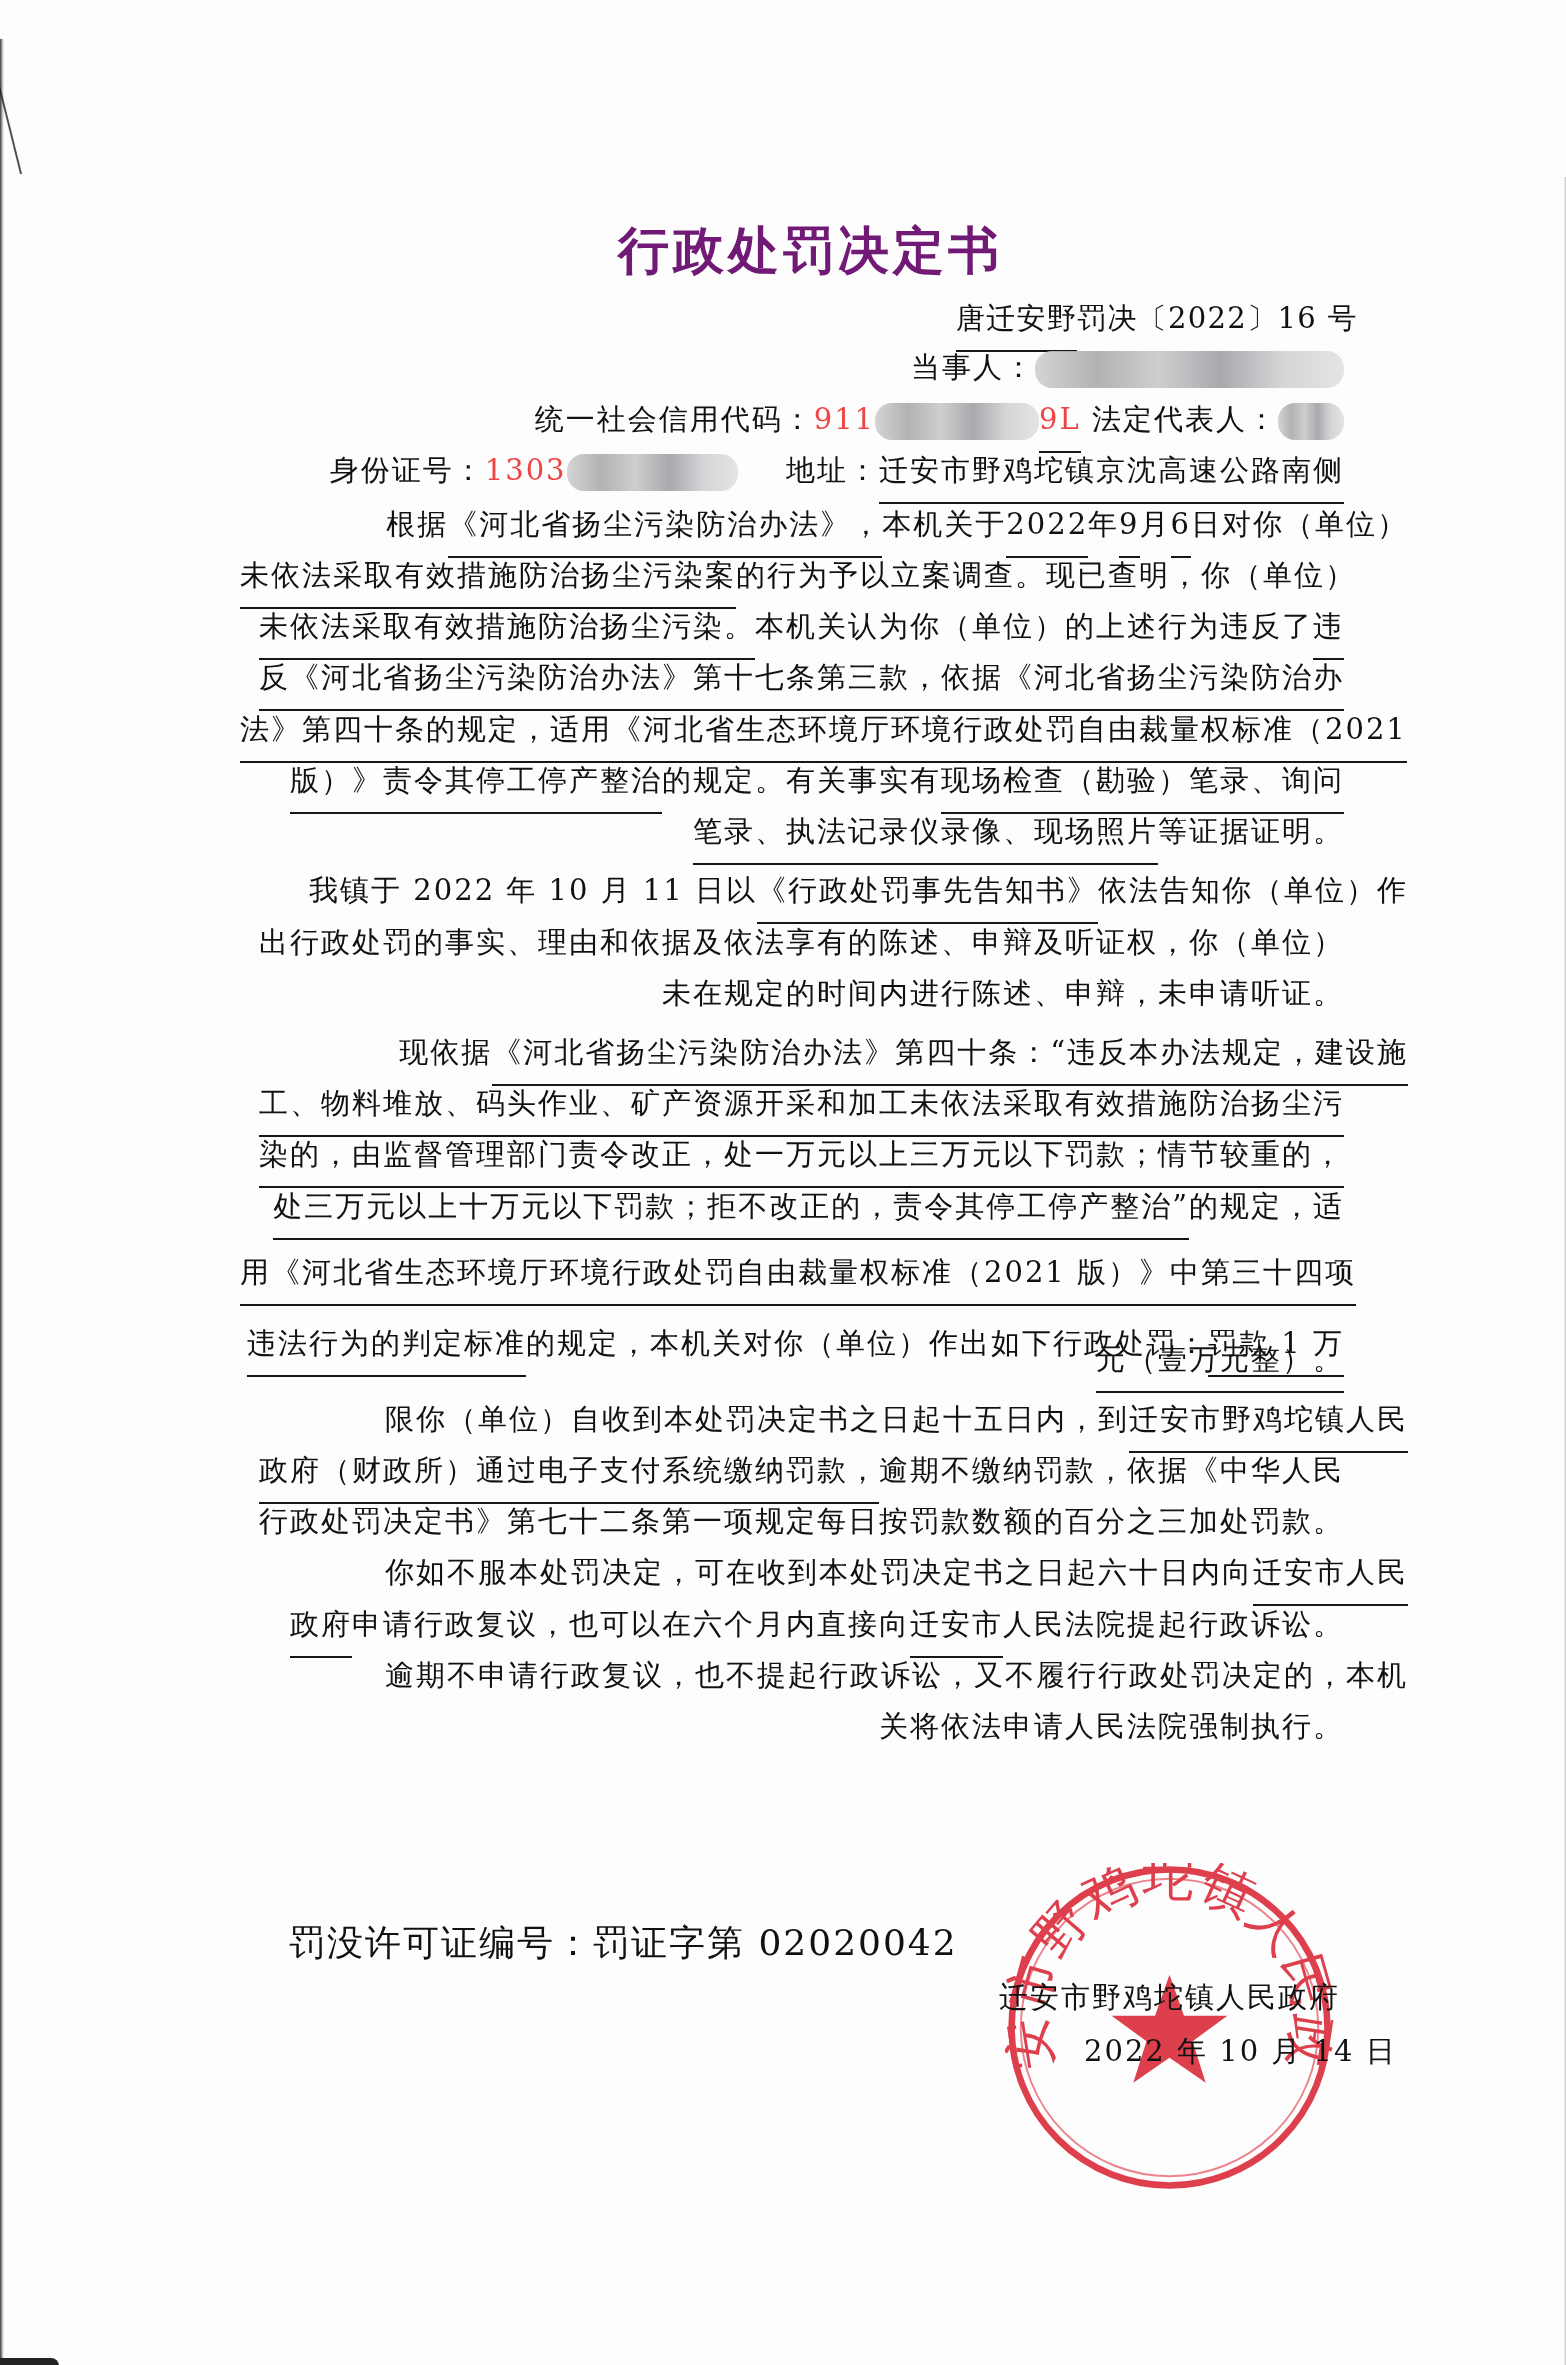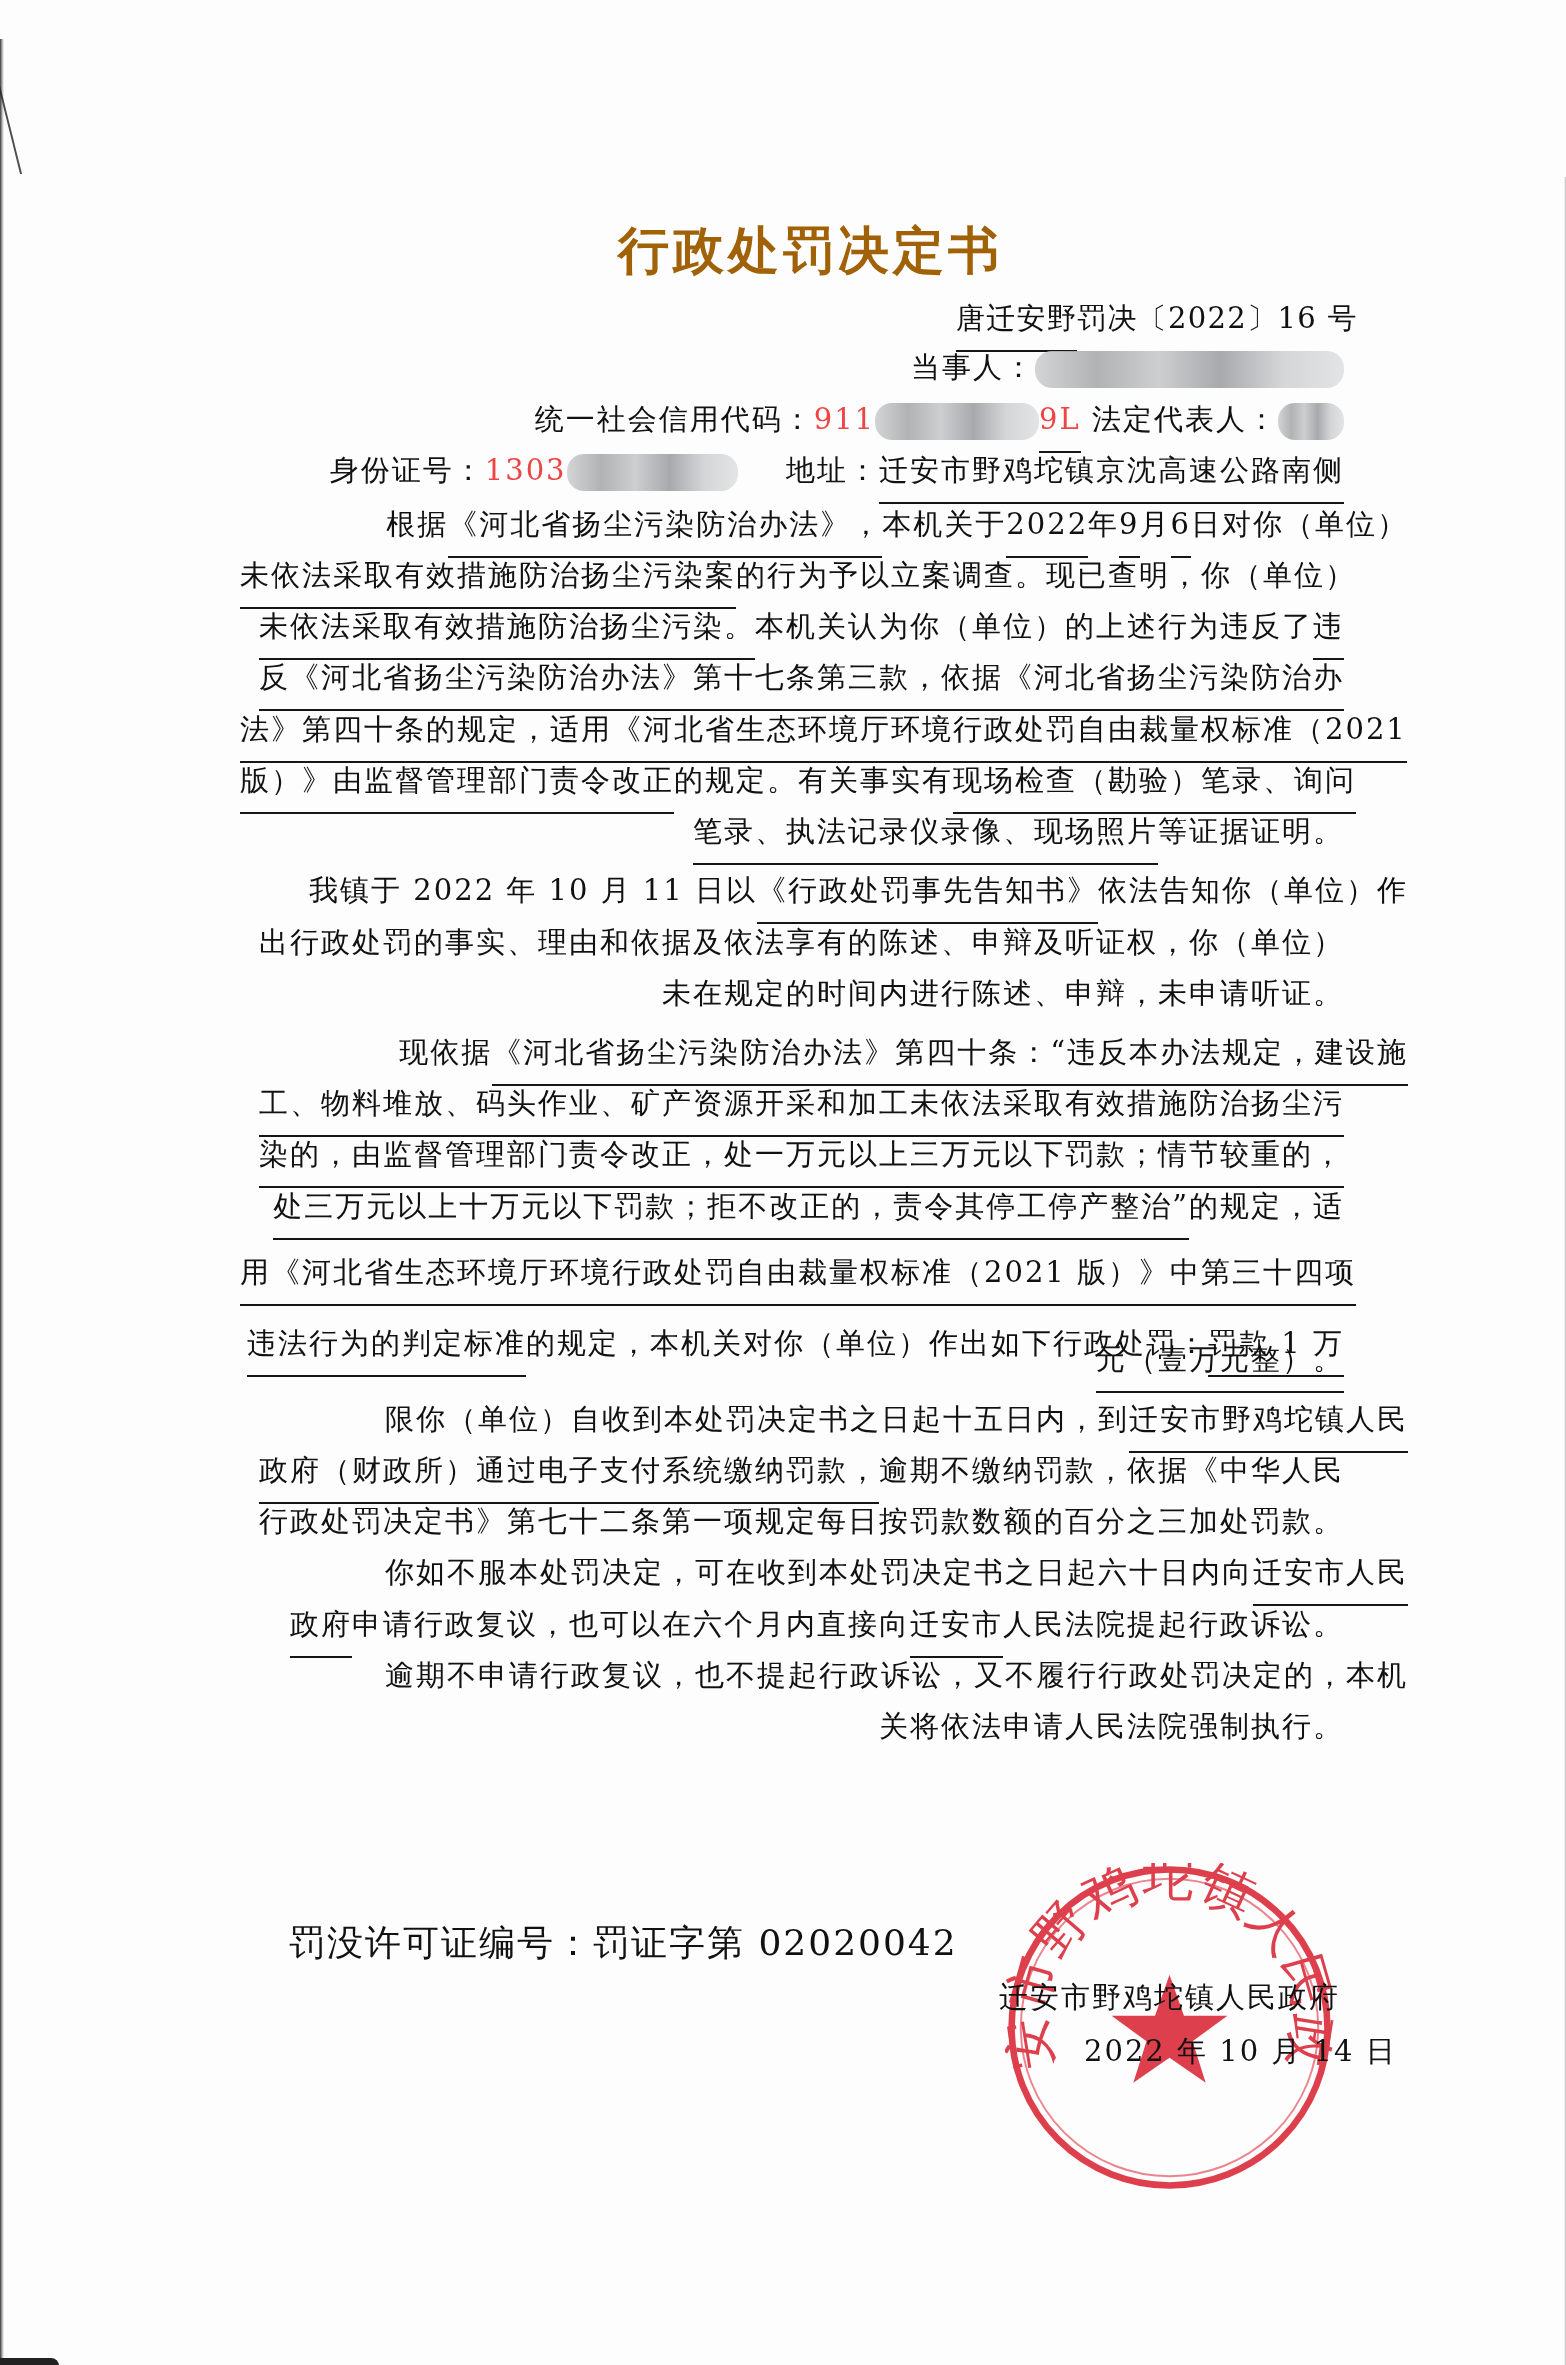--- a/index.html
+++ b/index.html
@@ -21,21 +21,21 @@
     position:absolute; right:0; top:177px; width:2.6px; height:2188px;
     background:linear-gradient(to left,#9c9c9c,transparent);
   }
   .edge-bottom {
     position:absolute; left:0; bottom:0; width:59px; height:8px;
     background:#222; border-top-right-radius:20px;
   }
   .title {
     position:absolute; left:618px; top:217px;
     font-family:"DejaVu Sans","Liberation Sans",sans-serif;
-    font-size:51px; font-weight:bold; letter-spacing:4px; color:#a16207;
+    font-size:51px; font-weight:bold; letter-spacing:4px; color:#701a75;
   }
   .docno {
     position:absolute; left:956px; top:299px; font-size:29px; letter-spacing:1.3px;
   }
   .line {
     position:absolute; left:240px; width:1104px; height:39px;
     font-size:29px; line-height:39px; white-space:nowrap; letter-spacing:2px;text-align:right;
   }
   .indent { padding-left:64px; }
   .u { border-bottom:2.6px solid #161616; padding-bottom:15px; }
@@ -89,21 +89,21 @@
 <div class="line" style="top:607px">
   <span class="u">未依法采取有效措施防治扬尘污染。</span><span>本机关认为你（单位）的上述行为违反了</span><span class="u">违</span>
 </div>
 <div class="line" style="top:658px">
   <span class="u">反《河北省扬尘污染防治办法》第十七条第三款，依据《河北省扬尘污染防治办</span>
 </div>
 <div class="line" style="top:710px">
   <span class="u">法》第四十条的规定，适用《河北省生态环境厅环境行政处罚自由裁量权标准（2021</span>
 </div>
 <div class="line" style="top:761px">
-  <span class="u">版）》由监督管理部门责令改正</span><span>的规定。有关事实有</span><span class="u">现场检查（勘验）笔录、询问</span>
+  <span class="u">版）》责令其停工停产整治</span><span>的规定。有关事实有</span><span class="u">现场检查（勘验）笔录、询问</span>
 </div>
 <div class="line" style="top:812px">
   <span class="u">笔录、执法记录仪录像、现场照片</span><span>等证据证明。</span>
 </div>
 
 <div class="line indent" style="top:871px">
   <span>我镇于 2022 年 10 月 11 日以</span><span class="u">《行政处罚事先告知书》</span><span>依法告知你（单位）作</span>
 </div>
 <div class="line" style="top:923px">
   <span>出行政处罚的事实、理由和依据及依法享有的陈述、申辩及听证权，你（单位）</span>

